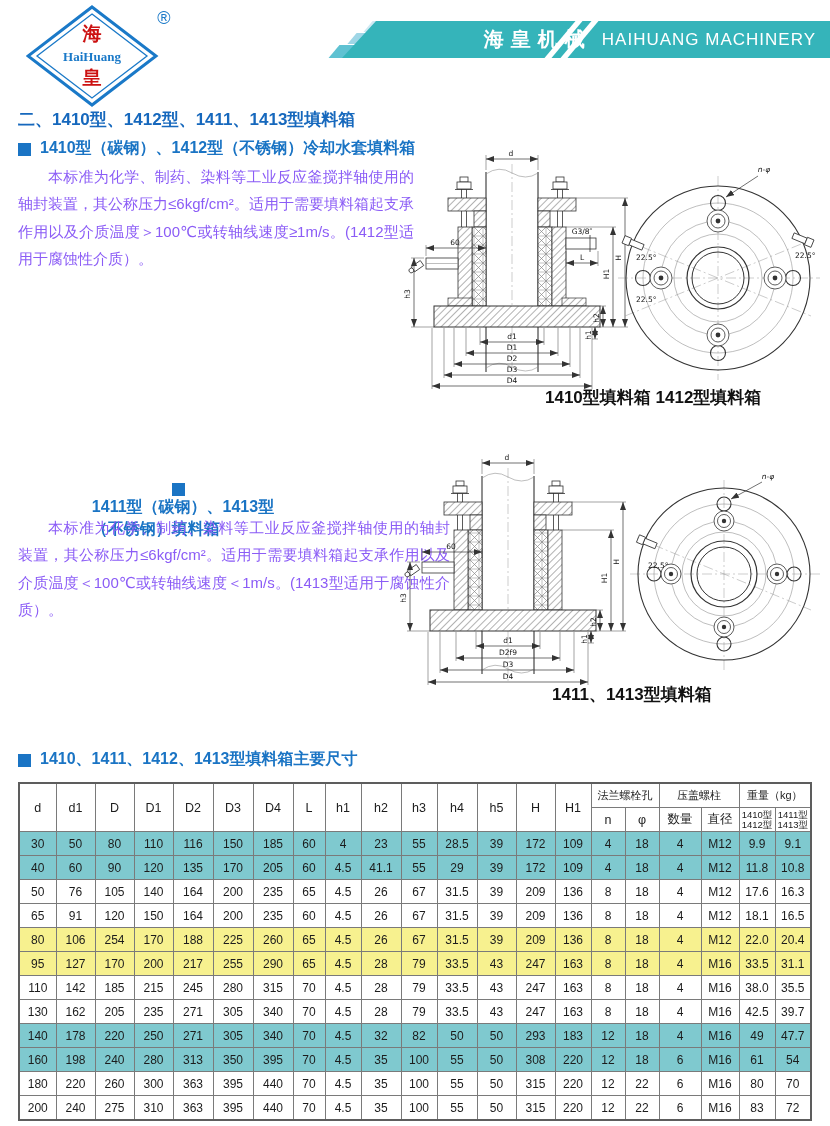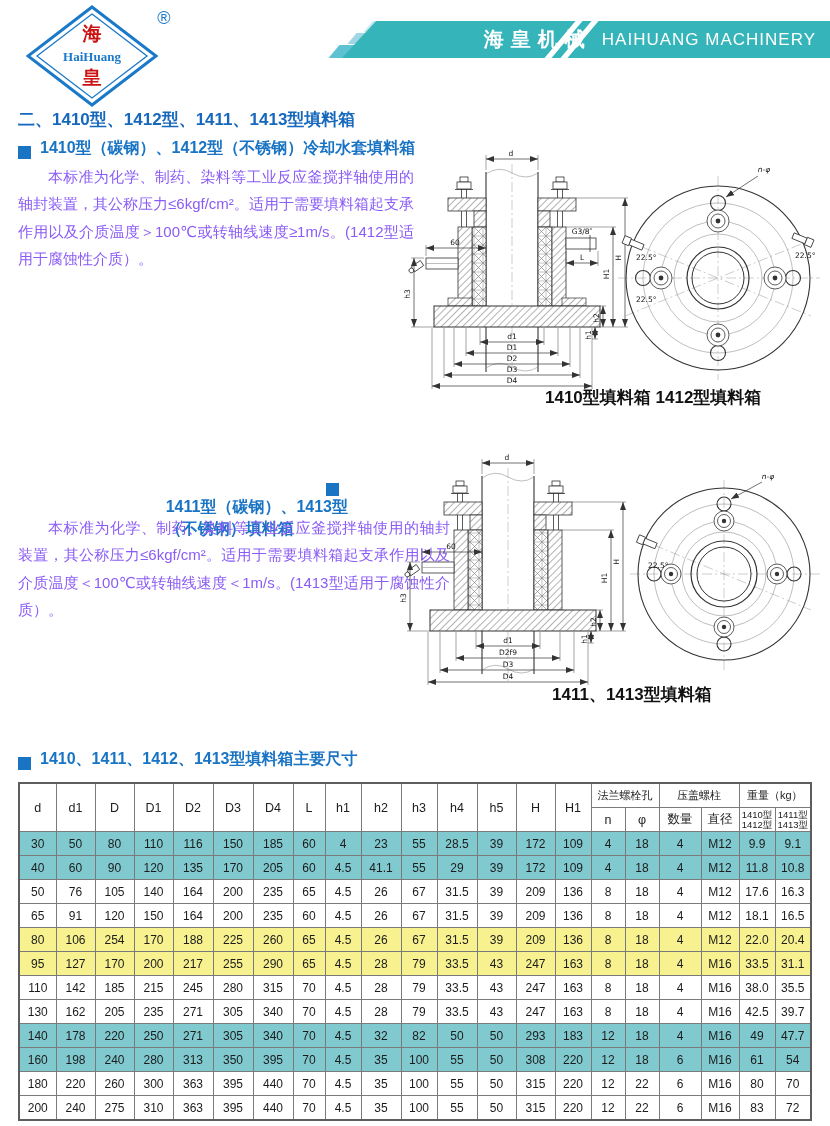--- a/index.html
+++ b/index.html
@@ -15,21 +15,21 @@
   .banner .en{color:#fff;font-size:17px;letter-spacing:1px;}
   .stripe{position:absolute;transform:skewX(-40deg);}
   .s1{left:368px;top:21px;width:150px;height:11px;background:#cfe9f3;}
   .s2{left:352px;top:33px;width:178px;height:11px;background:#9fd6e6;}
   .s3{left:334px;top:45px;width:205px;height:13px;background:#5fc2d2;}
   .cut{position:absolute;transform:skewX(-40deg);background:#fff;width:7px;height:37px;top:21px;}
   .c1{left:560px;} .c2{left:576px;}
 
   
   .sec-title{position:absolute;left:18px;top:108px;font-size:17px;font-weight:bold;color:#1668bd;}
-  .sub-head{position:absolute;display:flex;align-items:flex-end;color:#1a74c4;font-weight:bold;font-size:16px;line-height:1.35;}
+  .sub-head{position:absolute;display:flex;align-items:center;color:#1a74c4;font-weight:bold;font-size:16px;line-height:1.35;}
   .sub-head .sq{width:13px;height:13px;background:#1a74c4;margin:3px 9px 0 0;flex:0 0 auto;}
   .sh1{left:18px;top:137px;width:520px;}
   .sh2{left:18px;top:480px;width:330px;white-space:pre-line;flex-direction:column;}
   .tbl-head{left:18px;top:748px;width:600px;}
   .body-p{position:absolute;font-size:15px;line-height:1.82;text-align:justify;color:#8b5cf6;text-indent:2em;}
   .p1{left:18px;top:163px;width:396px;}
   .p2{left:18px;top:514px;width:432px;}
   .cap{position:absolute;font-size:17px;font-weight:bold;color:#111;}
   .cap1{left:545px;top:386px;}
   .cap2{left:552px;top:683px;}

